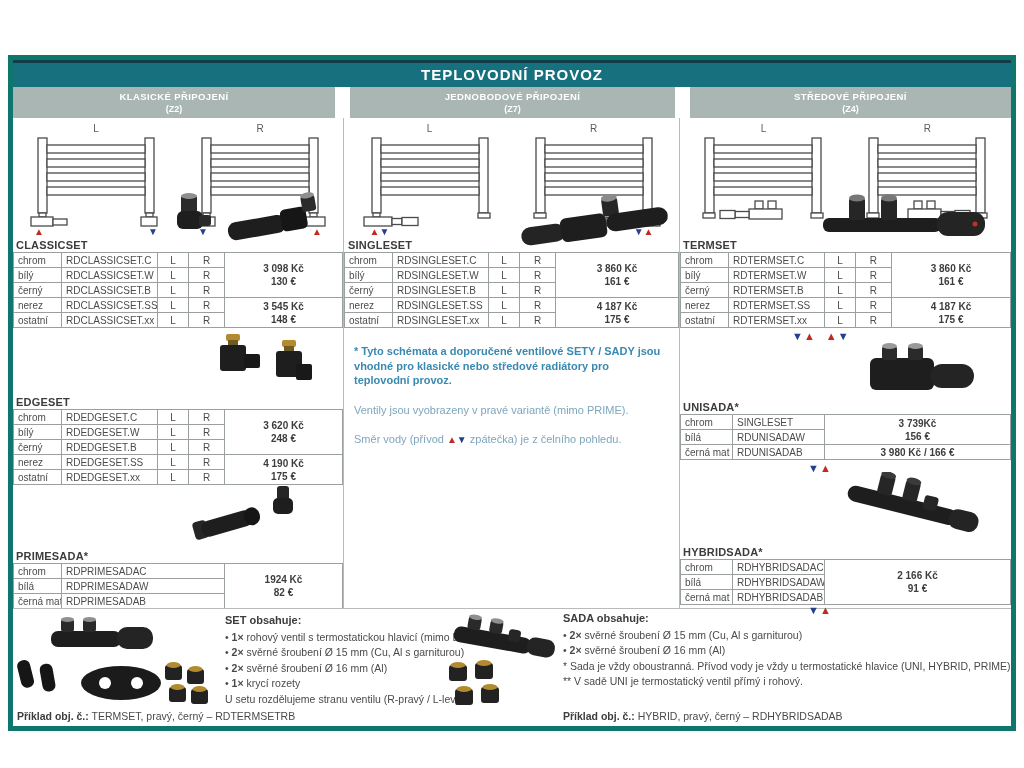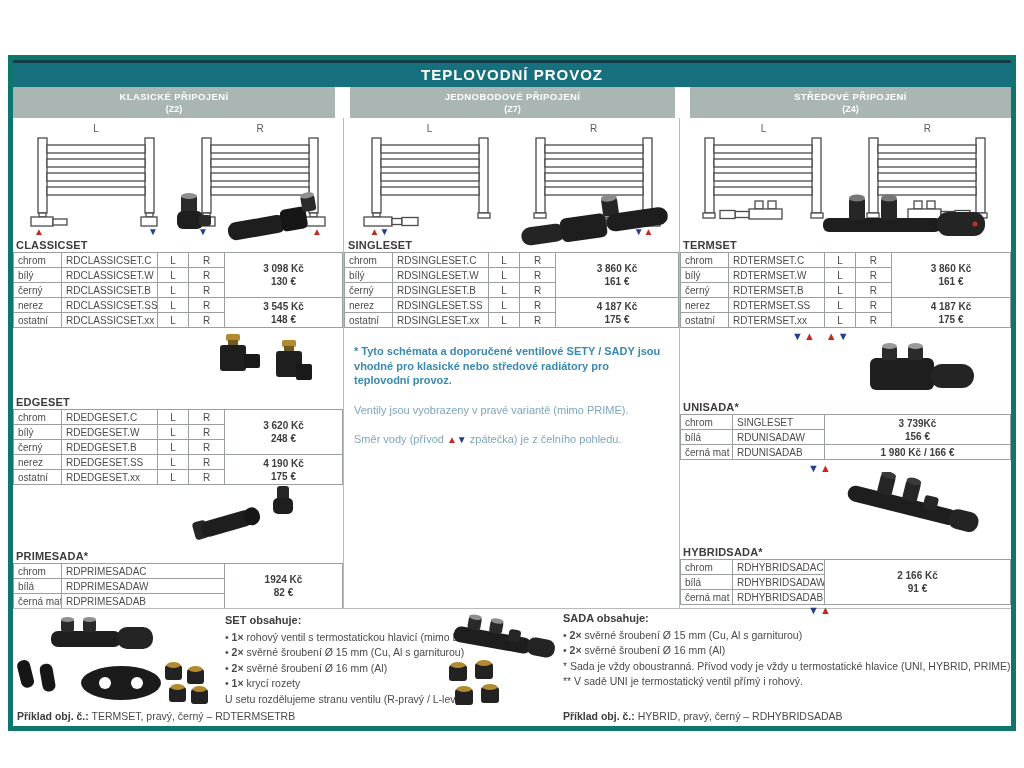--- a/index.html
+++ b/index.html
@@ -546,21 +546,21 @@
               <span>3 739Kč</span><br>
               <span>156 €</span></td>
               </tr>
           <tr>
                 <td>bílá</td>
                 <td>RDUNISADAW</td>
               </tr>
           <tr>
                 <td>černá mat</td>
                 <td>RDUNISADAB</td>
-            <td class="price">1 980 Kč / 166 €</td>
+            <td class="price">3 980 Kč / 166 €</td>
               </tr>
         </tbody>
           </table>
       </div>
 
       <div class="arrow-cluster" style="top:345px;left:128px;">
         <span class="tri-b">▼</span><span class="tri-r">▲</span>
       </div>
 
       <svg class="photo" style="left:158px;top:354px;" width="150" height="72" viewBox="0 0 150 72">

